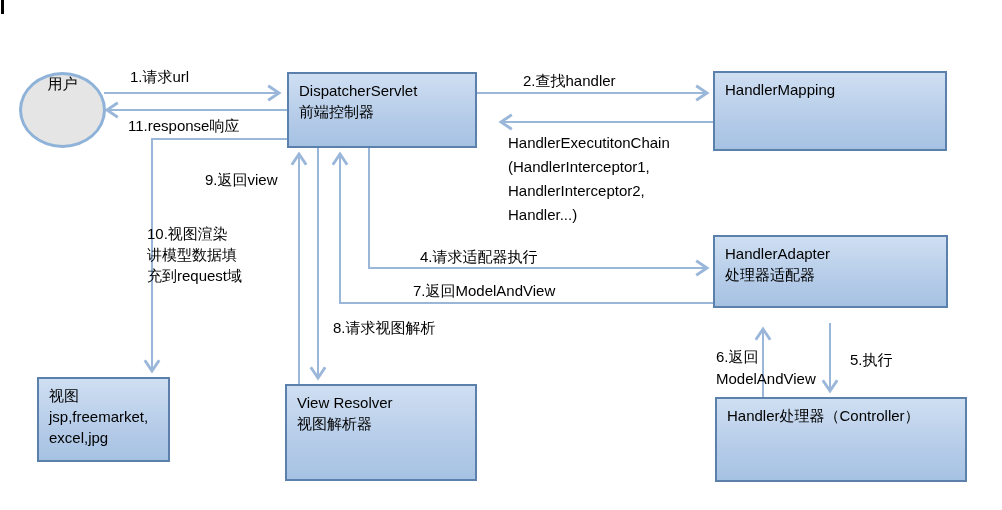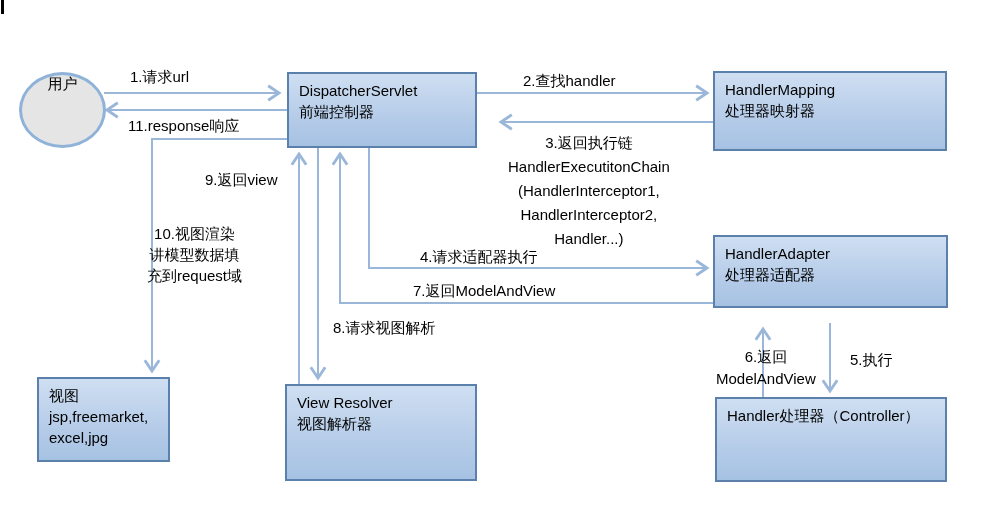--- a/index.html
+++ b/index.html
@@ -11,21 +11,21 @@
   #arrows{position:absolute;left:0;top:0;z-index:1;}
   .box{
     position:absolute;box-sizing:border-box;z-index:2;
     background:linear-gradient(180deg,#cfdff2 0%,#b7cde9 55%,#a6c2e3 100%);
     border:2px solid #5c80ac;
     padding:6px 26px 0 10px;
     font-size:15px;line-height:21px;
   }
   .box .ln{display:block;white-space:nowrap;}
   .lbl{
-    position:absolute;z-index:3;font-size:15px;line-height:18px;white-space:nowrap;text-align:center;
+    position:absolute;z-index:3;font-size:15px;line-height:18px;white-space:nowrap;
   }
   .lbl .ln{display:block;}
   #user-circle{
     position:absolute;left:19px;top:72px;width:87px;height:76px;box-sizing:border-box;
     background:#e5e5e5;border:3px solid #8fb2d9;border-radius:50%;
     display:flex;align-items:flex-start;justify-content:center;
     padding-bottom:20px;font-size:15px;z-index:2;
   }
   #caret{
     position:absolute;left:1px;top:0;width:3px;height:14px;background:#000;z-index:4;
@@ -63,48 +63,46 @@
     <span>用户</span>
   </div>
 
   <div class="box" style="left:287px;top:72px;width:190px;height:76px">
     <span class="ln">DispatcherServlet</span>
     <span class="ln">前端控制器</span>
   </div>
 
   <div class="box" style="left:713px;top:71px;width:234px;height:80px">
     <span class="ln">HandlerMapping</span>
-    <span class="ln">处理器映射器</span>
   </div>
 
   <div class="box" style="left:713px;top:235px;width:235px;height:73px">
     <span class="ln">HandlerAdapter</span>
     <span class="ln">处理器适配器</span>
   </div>
 
-  <div class="box" style="left:715px;top:397px;width:232px;height:85px">
+  <div class="box" style="left:715px;top:397px;width:252px;height:85px">
     <span class="ln">Handler处理器（Controller）</span>
   </div>
 
   <div class="box" style="left:285px;top:384px;width:192px;height:97px">
     <span class="ln">View Resolver</span>
     <span class="ln">视图解析器</span>
   </div>
 
   <div class="box" style="left:37px;top:377px;width:133px;height:85px">
     <span class="ln">视图</span>
     <span class="ln">jsp,freemarket,</span>
     <span class="ln">excel,jpg</span>
   </div>
 
   <div class="lbl" style="left:130px;top:68px">1.请求url</div>
   <div class="lbl" style="left:523px;top:72px">2.查找handler</div>
 
   <div class="lbl" style="left:508px;top:131px;line-height:24px">
-    <span class="ln">3.返回执行链</span>
     <span class="ln">HandlerExecutitonChain</span>
     <span class="ln">(HandlerInterceptor1,</span>
     <span class="ln">HandlerInterceptor2,</span>
     <span class="ln">Handler...)</span>
   </div>
 
   <div class="lbl" style="left:420px;top:248px">4.请求适配器执行</div>
   <div class="lbl" style="left:850px;top:351px">5.执行</div>
 
   <div class="lbl" style="left:716px;top:346px;line-height:22px">

